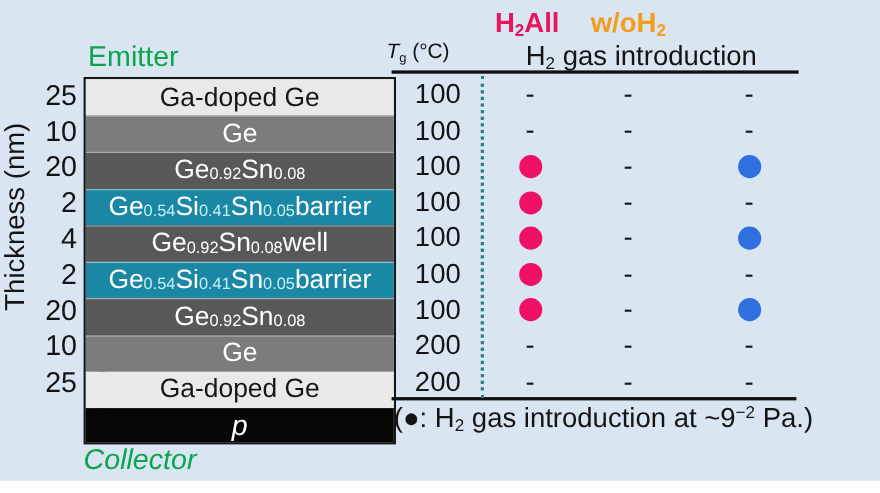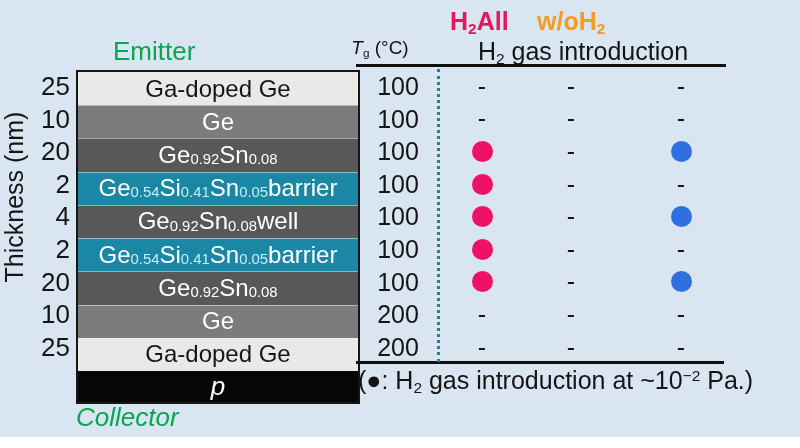--- a/index.html
+++ b/index.html
@@ -24,21 +24,21 @@
   .L2,.L4,.L6{background:#585858;color:#ffffff;}
   .L3,.L5{background:#1A87A4;color:#ffffff;}
   .L3 sub,.L5 sub{color:#C6EEF6;}
   .substrate{flex:1;background:#060606;color:#ffffff;display:flex;align-items:center;
              justify-content:center;font-size:26px;}
   sub{font-size:62%;vertical-align:baseline;position:relative;top:0.28em;line-height:0;}
   sup{font-size:62%;vertical-align:baseline;position:relative;top:-0.5em;line-height:0;}
   em{font-style:italic;}
 
   .contact-label{position:absolute;font-size:26px;color:#0CA44F;}
-  .emitter{left:80px;top:36px;margin-left:33px;}
+  .emitter{left:80px;top:36px;}
   .collector{left:76px;top:402px;font-style:italic;}
   .arrow{position:absolute;left:84px;}
 
   
   .legend{position:absolute;top:7px;font-size:25px;font-weight:bold;text-align:left;}
   .leg-pink{left:450px;width:92px;color:#E8145E;}
   .leg-orange{left:537px;width:92px;color:#F59B1E;}
   .leg-blue{left:640px;width:118px;color:#2F62D9;}
   .tg-header{position:absolute;left:332px;top:37px;width:96px;text-align:center;font-size:19px;}
   .h2-header{position:absolute;left:452px;top:37px;width:262px;text-align:center;font-size:25px;}
@@ -206,14 +206,14 @@
     </div>
 
   <div class="mark-cell" style="left:457px;top:298.2px">-</div>
   <div class="mark-cell" style="left:546px;top:298.2px">-</div>
   <div class="mark-cell" style="left:656px;top:298.2px">-</div>
 
   <div class="mark-cell" style="left:457px;top:330.8px">-</div>
   <div class="mark-cell" style="left:546px;top:330.8px">-</div>
   <div class="mark-cell" style="left:656px;top:330.8px">-</div>
 
-  <div class="note"><span>(●: H</span><sub>2</sub><span> gas introduction at ~10</span><sup>−2</sup><span> Pa.)</span></div>
+  <div class="note"><span>(●: H</span><sub>2</sub><span> gas introduction at ~9</span><sup>−2</sup><span> Pa.)</span></div>
 </div>
 
 </body></html>

